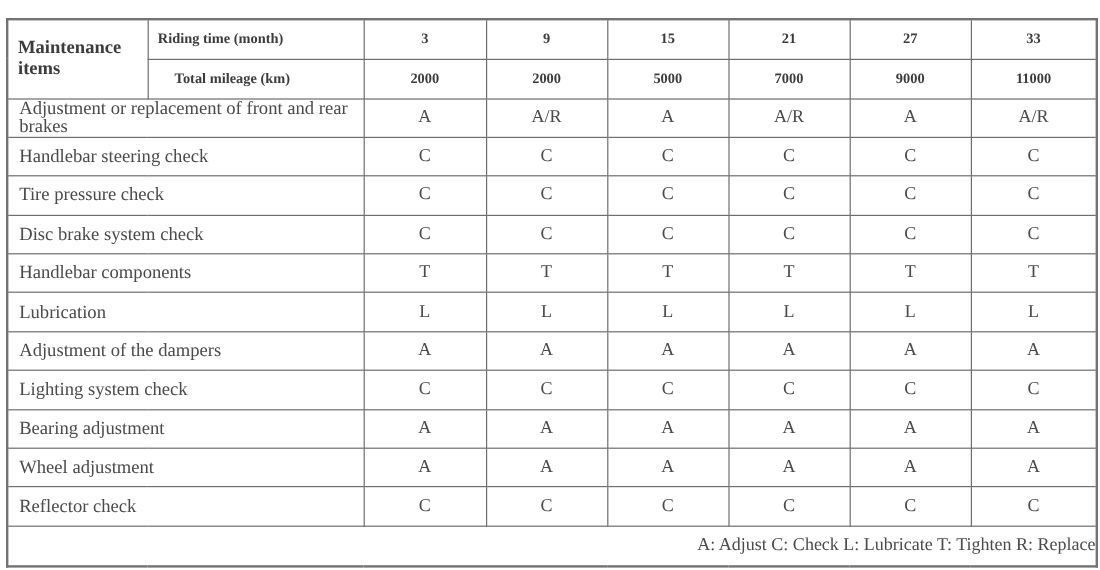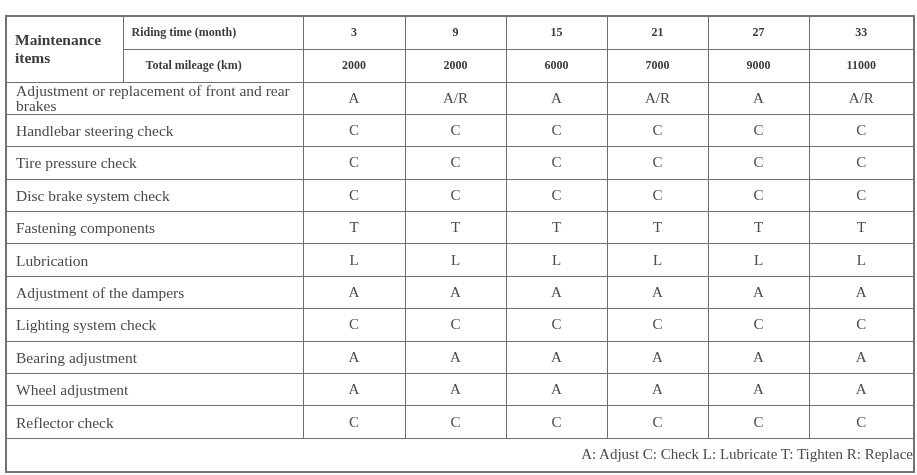--- a/index.html
+++ b/index.html
@@ -48,21 +48,21 @@
     <th class="num">9</th>
     <th class="num">15</th>
     <th class="num">21</th>
     <th class="num">27</th>
     <th class="num">33</th>
   </tr>
   <tr class="h-row">
     <th class="sub-head mileage">Total mileage (km)</th>
     <th class="num">2000</th>
     <th class="num">2000</th>
-    <th class="num">6000</th>
+    <th class="num">5000</th>
     <th class="num">7000</th>
     <th class="num">9000</th>
     <th class="num">11000</th>
   </tr>
 
   <tr class="d-row">
     <td colspan="2" class="item">Adjustment or replacement of front and rear brakes</td>
     <td class="val">A</td>
     <td class="val">A/R</td>
     <td class="val">A</td>
@@ -91,21 +91,21 @@
   <tr class="d-row">
     <td colspan="2" class="item">Disc brake system check</td>
     <td class="val">C</td>
     <td class="val">C</td>
     <td class="val">C</td>
     <td class="val">C</td>
     <td class="val">C</td>
     <td class="val">C</td>
   </tr>
   <tr class="d-row">
-    <td colspan="2" class="item">Fastening components</td>
+    <td colspan="2" class="item">Handlebar components</td>
     <td class="val">T</td>
     <td class="val">T</td>
     <td class="val">T</td>
     <td class="val">T</td>
     <td class="val">T</td>
     <td class="val">T</td>
   </tr>
   <tr class="d-row">
     <td colspan="2" class="item">Lubrication</td>
     <td class="val">L</td>

